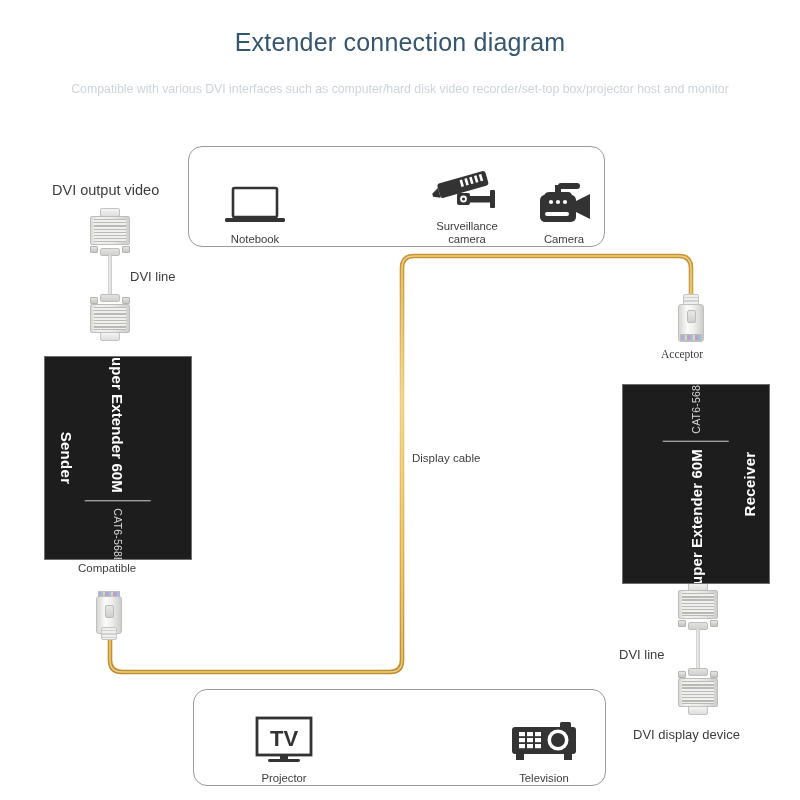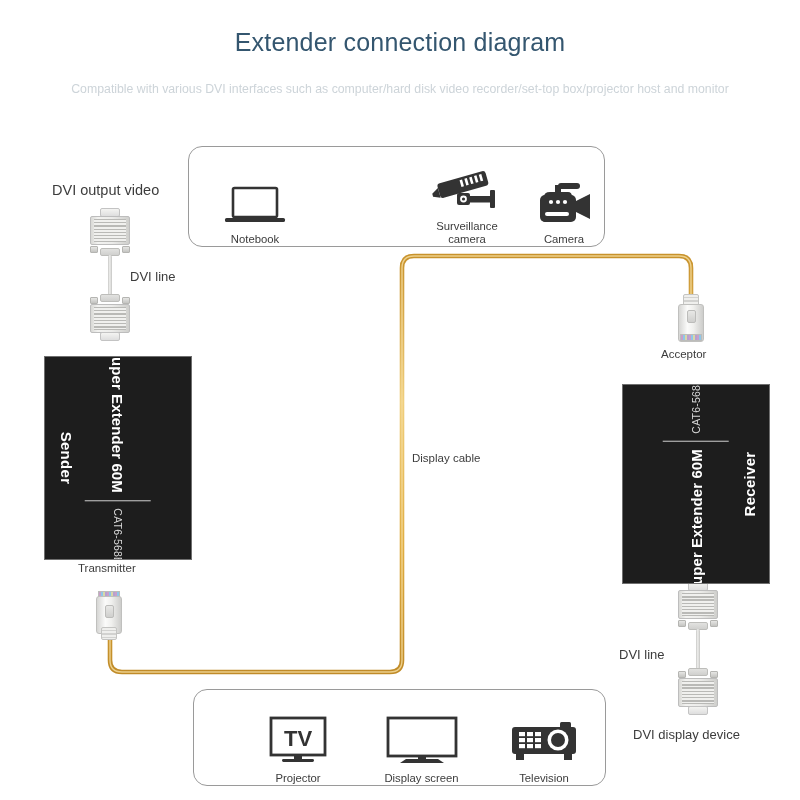--- a/index.html
+++ b/index.html
@@ -134,21 +134,21 @@
     font-size: 11.5px;
     color: #3c3c3c;
     white-space: nowrap;
   }
   .caption.big { font-size: 14.5px; }
 
   #lbl-dvi-output   { left: 52px;  top: 182px; font-size: 14.5px; }
   #lbl-dvi-line-l   { left: 130px; top: 269px; font-size: 13px; }
   #lbl-transmitter  { left: 78px;  top: 562px; }
   #lbl-network      { left: 412px; top: 452px; }
-  #lbl-acceptor     { left: 661px; top: 348px; }
+  #lbl-acceptor     { left: 661px; top: 348px; font-family: Liberation Serif, serif; }
   #lbl-dvi-line-r   { left: 619px; top: 647px; font-size: 13px; }
   #lbl-dvi-display  { left: 633px; top: 727px; font-size: 13px; }
 
   
   .dvi-assembly { position: absolute; }
   #dvi-left  { left: 88px;  top: 208px; }
   #dvi-right { left: 676px; top: 582px; }
 
   .dvi-conn {
     position: absolute;
@@ -352,42 +352,32 @@
         </g>
         <rect x="11" y="31" width="24" height="4" rx="2" fill="#fff"></rect>
       </svg>
     </div>
     <div class="device-label">Camera</div>
   </div>
 </div>
 
 <div class="device-panel" id="output-panel">
 
-  <div class="device-cell" style="left:34px; width:140px;">
+  <div class="device-cell" style="left:20px; width:140px;">
     <div class="device-icon">
       <svg width="70" height="50" viewBox="0 0 70 50">
         <rect x="8" y="2" width="54" height="37" fill="none" stroke="#333" stroke-width="2.8"></rect>
         <text x="35" y="30" text-anchor="middle" font-family="Liberation Sans, sans-serif" font-size="22" font-weight="700" fill="#333">TV</text>
         <rect x="31" y="39" width="8" height="4" fill="#333"></rect>
         <rect x="19" y="43" width="32" height="3" rx="1.4" fill="#333"></rect>
       </svg>
     </div>
     <div class="device-label">Projector</div>
   </div>
 
-  <div class="device-cell" style="left:155px; width:145px;">
-    <div class="device-icon">
-      <svg width="80" height="50" viewBox="0 0 80 50">
-        <rect x="6" y="2" width="68" height="38" fill="none" stroke="#333" stroke-width="2.8"></rect>
-        <rect x="36" y="40" width="8" height="4" fill="#333"></rect>
-        <path d="M18 47 L24 43 L56 43 L62 47 Z" fill="#333"></path>
-      </svg>
-    </div>
-    <div class="device-label">Display screen</div>
-  </div>
 
   <div class="device-cell" style="left:295px; width:110px;">
     <div class="device-icon">
       <svg width="76" height="48" viewBox="0 0 76 48">
         <rect x="54" y="4" width="11" height="6" rx="1.5" fill="#333"></rect>
         <rect x="6" y="9" width="64" height="27" rx="3" fill="#333"></rect>
         <rect x="10" y="36" width="8" height="6" fill="#333"></rect>
         <rect x="58" y="36" width="8" height="6" fill="#333"></rect>
         <circle cx="52" cy="22" r="10.5" fill="#fff"></circle>
         <circle cx="52" cy="22" r="7" fill="#333"></circle>
@@ -481,21 +471,21 @@
 <div class="extender" id="sender-box">
   <div class="ext-inner">
     <div class="ext-stack ext-rot-cw">
       <span class="ext-model">DVI Super Extender 60M</span>
       <span class="ext-divider"></span>
       <span class="ext-sub">CAT6-568B 1080P</span>
     </div>
   </div>
   <span class="ext-role" id="sender-role">Sender</span>
 </div>
-<div class="caption" id="lbl-transmitter">Transmitter</div>
+<div class="caption" id="lbl-transmitter">Compatible</div>
 
 <div class="extender" id="receiver-box">
   <div class="ext-inner">
     <div class="ext-stack ext-rot-ccw">
       <span class="ext-model">DVI Super Extender 60M</span>
       <span class="ext-divider"></span>
       <span class="ext-sub">CAT6-568B 1080P</span>
     </div>
   </div>
   <span class="ext-role" id="receiver-role">Receiver</span>

